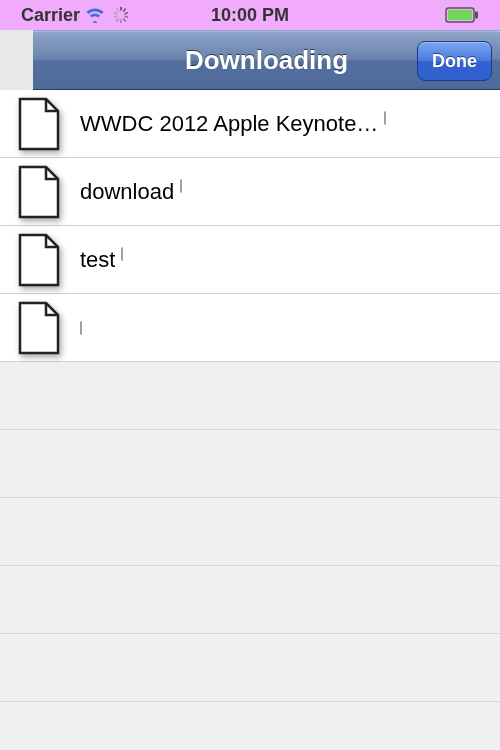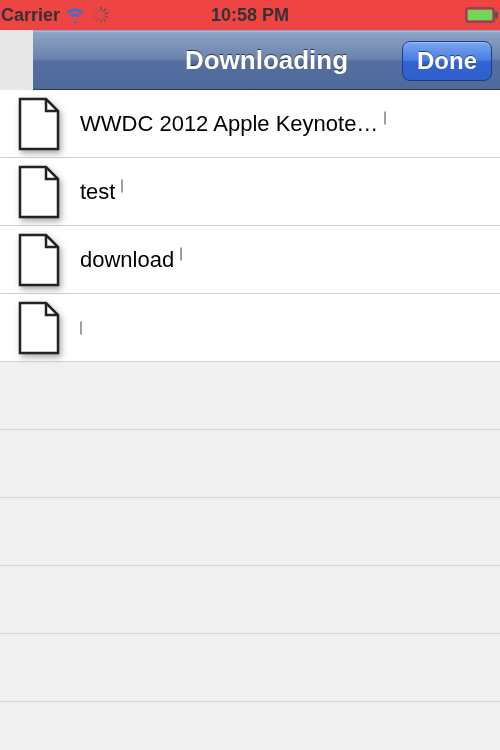--- a/index.html
+++ b/index.html
@@ -5,24 +5,24 @@
     * { margin: 0; padding: 0; box-sizing: border-box; }
     body {
       width: 500px;
       height: 750px;
       font-family: -apple-system, "Helvetica Neue", Helvetica, Arial, sans-serif;
       background: #e8e8e8;
       overflow: hidden;
     }
     .status-bar {
       height: 30px;
-      background: #ef4444;
-      display: flex;
-      align-items: center;
-      padding: 0 1px;
+      background: #f0abfc;
+      display: flex;
+      align-items: center;
+      padding: 0 21px;
       font-size: 18px;
       font-weight: bold;
       color: #333;
       position: relative;
     }
     .status-left { display: flex; align-items: center; gap: 4px; }
     .wifi-icon { display: inline-flex; }
     .spinner-icon { display: inline-flex; margin-left: 2px; }
     .status-time {
       position: absolute;
@@ -52,21 +52,21 @@
     .done-button {
       position: absolute;
       right: 8px;
       top: 10px;
       height: 40px;
       padding: 0 14px;
       background: linear-gradient(to bottom, #7ba6f0 0%, #4a7ce0 48%, #3263d1 52%, #2f5fcd 100%);
       border: 1px solid #1a3b85;
       border-radius: 8px;
       color: #fff;
-      font-size: 24px;
+      font-size: 18px;
       font-weight: bold;
       text-shadow: 0 -1px 0 rgba(0,0,0,0.5);
       box-shadow: inset 0 1px 0 rgba(255,255,255,0.3);
       cursor: pointer;
       display: flex;
       align-items: center;
     }
     .list {
       background: #fff;
     }
@@ -144,21 +144,21 @@
           <line x1="13.2" y1="15" x2="11.7" y2="13" opacity="0.6"></line>
           <line x1="9" y1="16.5" x2="9" y2="14" opacity="0.5"></line>
           <line x1="4.8" y1="15" x2="6.3" y2="13" opacity="0.4"></line>
           <line x1="2.5" y1="11.2" x2="4.8" y2="10.3" opacity="0.3"></line>
           <line x1="2.5" y1="6.8" x2="4.8" y2="7.7" opacity="0.25"></line>
           <line x1="4.8" y1="3" x2="6.3" y2="5" opacity="0.2"></line>
         </g>
       </svg>
     </span>
   </div>
-  <div class="status-time">10:58 PM</div>
+  <div class="status-time">10:00 PM</div>
   <div class="status-right">
     <span class="battery-icon">
       <svg width="34" height="16" viewBox="0 0 34 16">
         <rect x="1" y="1" width="28" height="14" rx="2.5" fill="none" stroke="#555" stroke-width="1.5"></rect>
         <rect x="3" y="3" width="24" height="10" rx="1" fill="#6fd65a"></rect>
         <rect x="30" y="4.5" width="3" height="7" rx="1" fill="#555"></rect>
       </svg>
     </span>
   </div>
 </div>
@@ -188,50 +188,50 @@
   </div>
 
   <div class="row">
     <div class="file-icon">
       <svg width="46" height="54" viewBox="0 0 46 54">
         <path d="M4 2 L30 2 L42 14 L42 52 L4 52 Z" fill="#fff" stroke="#222" stroke-width="2.5"></path>
         <path d="M30 2 L30 14 L42 14" fill="none" stroke="#222" stroke-width="2.5"></path>
       </svg>
     </div>
     <div class="row-content">
+      <div class="row-title">download</div>
+      <div class="progress">
+        <div class="progress-fill" style="width:12%"></div>
+      </div>
+    </div>
+  </div>
+
+  <div class="row">
+    <div class="file-icon">
+      <svg width="46" height="54" viewBox="0 0 46 54">
+        <path d="M4 2 L30 2 L42 14 L42 52 L4 52 Z" fill="#fff" stroke="#222" stroke-width="2.5"></path>
+        <path d="M30 2 L30 14 L42 14" fill="none" stroke="#222" stroke-width="2.5"></path>
+      </svg>
+    </div>
+    <div class="row-content">
       <div class="row-title">test</div>
       <div class="progress">
         <div class="progress-fill" style="width:6%"></div>
       </div>
     </div>
   </div>
 
   <div class="row">
     <div class="file-icon">
       <svg width="46" height="54" viewBox="0 0 46 54">
         <path d="M4 2 L30 2 L42 14 L42 52 L4 52 Z" fill="#fff" stroke="#222" stroke-width="2.5"></path>
         <path d="M30 2 L30 14 L42 14" fill="none" stroke="#222" stroke-width="2.5"></path>
       </svg>
     </div>
     <div class="row-content">
-      <div class="row-title">download</div>
-      <div class="progress">
-        <div class="progress-fill" style="width:12%"></div>
-      </div>
-    </div>
-  </div>
-
-  <div class="row">
-    <div class="file-icon">
-      <svg width="46" height="54" viewBox="0 0 46 54">
-        <path d="M4 2 L30 2 L42 14 L42 52 L4 52 Z" fill="#fff" stroke="#222" stroke-width="2.5"></path>
-        <path d="M30 2 L30 14 L42 14" fill="none" stroke="#222" stroke-width="2.5"></path>
-      </svg>
-    </div>
-    <div class="row-content">
       <div class="progress">
         <div class="progress-fill" style="width:98%"></div>
       </div>
     </div>
   </div>
 
   <div class="empty-row"></div>
   <div class="empty-row"></div>
   <div class="empty-row"></div>
   <div class="empty-row"></div>

